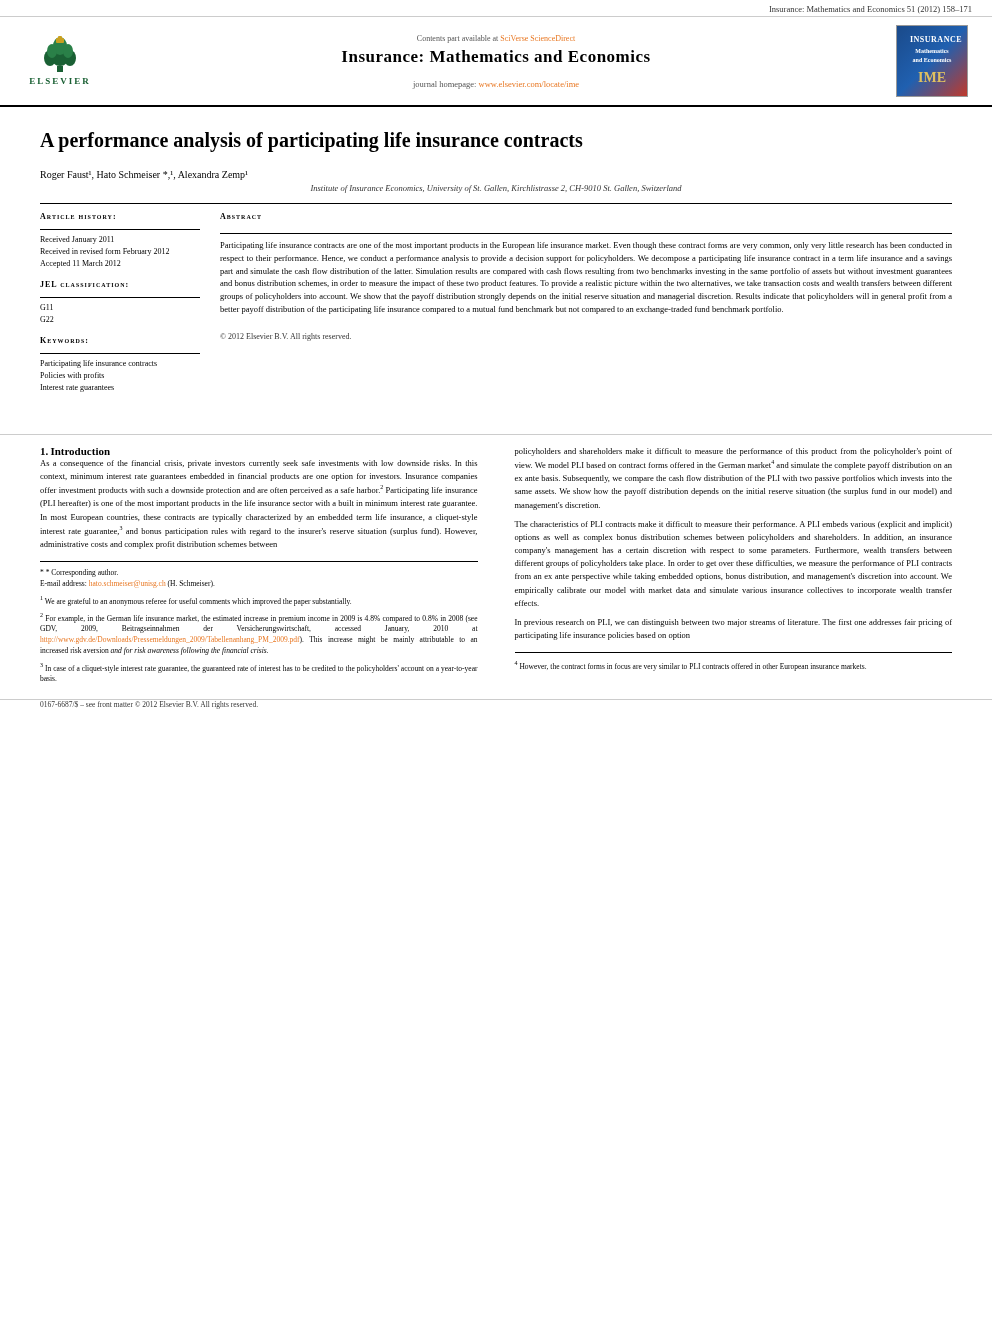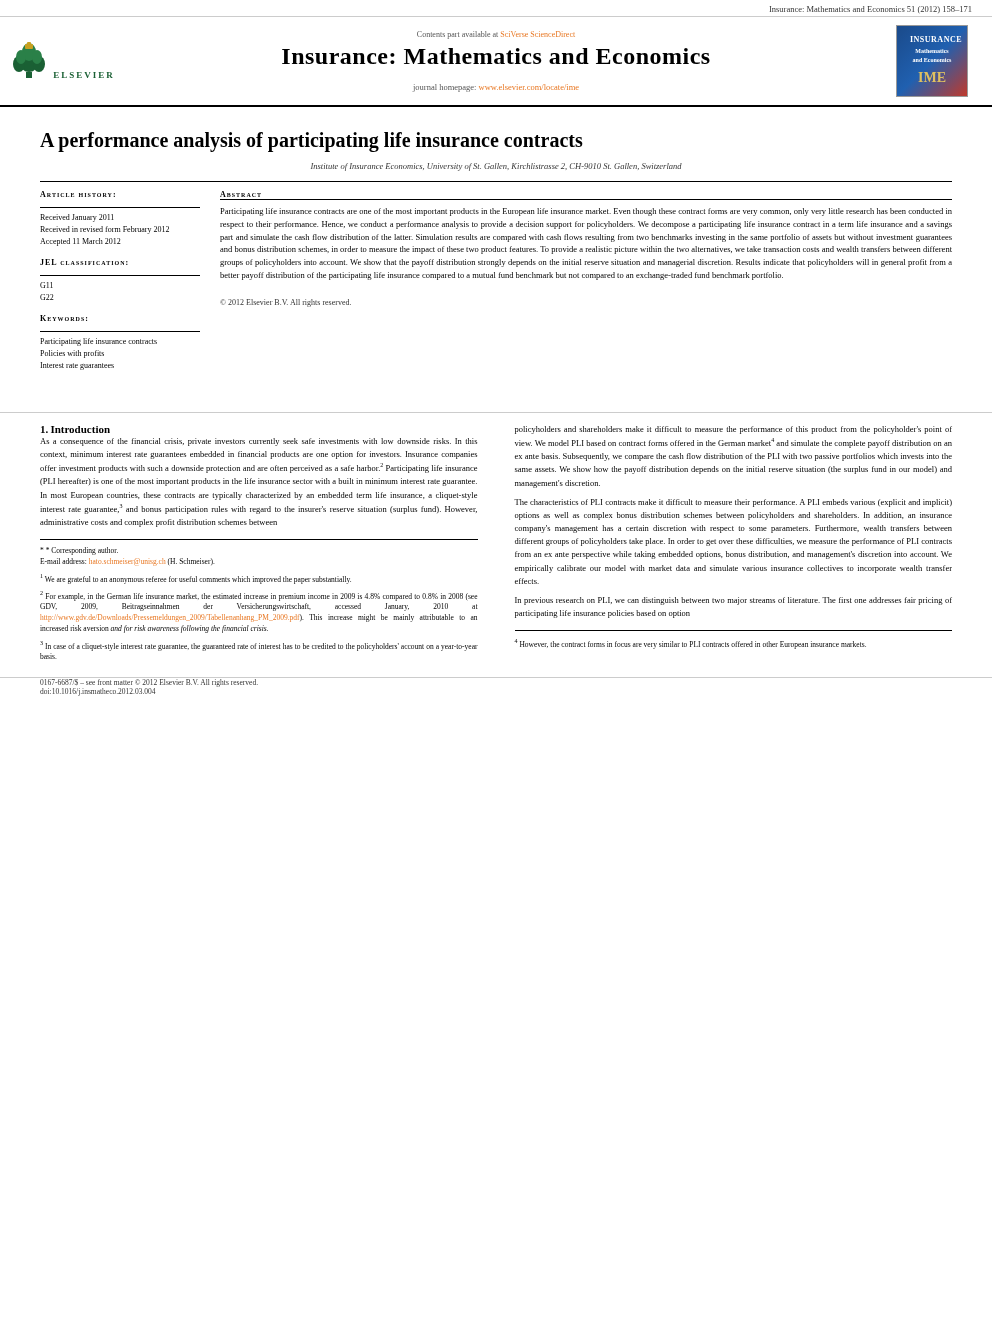--- a/index.html
+++ b/index.html
@@ -45,21 +45,21 @@
       color: #555;
       margin-bottom: 4px;
     }
 
     .sciverse-link {
       color: #e87722;
       text-decoration: none;
     }
 
     .journal-title-main {
-      font-size: 24px;
+      font-size: 17px;
       font-weight: bold;
       color: #000;
       letter-spacing: 0.5px;
       margin-bottom: 12px;
     }
 
     .journal-homepage {
       font-size: 8.5px;
       color: #555;
     }
@@ -91,21 +91,21 @@
     }
 
     .paper-content {
       padding: 10px 40px 20px 40px;
     }
 
     .paper-title {
       font-size: 20px;
       font-weight: bold;
       color: #000;
-      margin-bottom: 8px;
+      margin-bottom: 16px;
       margin-top: 10px;
       line-height: 1.3;
     }
 
     .authors {
       font-size: 10px;
       margin-bottom: 3px;
     }
 
     .affiliation {
@@ -151,21 +151,21 @@
 
     .abstract-section {
       flex: 1;
     }
 
     .abstract-label {
       font-variant: small-caps;
       font-size: 8px;
       letter-spacing: 1px;
       border-bottom: 1px solid #000;
-      padding-bottom: 0;
+      padding-bottom: 12px;
       margin-bottom: 5px;
       font-weight: bold;
     }
 
     .abstract-text {
       font-size: 8.5px;
       line-height: 1.5;
       text-align: justify;
     }
 
@@ -257,22 +257,22 @@
     }
 
     .orange-link {
       color: #e87722;
       text-decoration: none;
     }
 
     
     .elsevier-logo-container {
       display: flex;
-      flex-direction: row;
-      align-items: flex-end;
+      flex-direction: column;
+      align-items: center;
     }
 
     .tree-logo {
       width: 48px;
       height: 38px;
     }
 
     .elsevier-text-logo {
       font-size: 9px;
       font-weight: bold;
@@ -327,20 +327,23 @@
         <div style="font-size:6px;">Mathematics</div>
         <div style="font-size:6px;">and Economics</div>
         <div style="margin-top:4px; font-size:14px; font-weight:bold; color:#e0c060;">IME</div>
       </div>
     </div>
   </div>
 </div>
 
 <div class="paper-content">
   <div class="paper-title">A performance analysis of participating life insurance contracts</div>
+  <div class="authors">
+    <span>Roger Faust¹, Hato Schmeiser *,¹, Alexandra Zemp¹</span>
+  </div>
   <div class="affiliation">Institute of Insurance Economics, University of St. Gallen, Kirchlistrasse 2, CH-9010 St. Gallen, Switzerland</div>
 
   <div class="article-body">
     <div class="article-info">
       <div class="article-info-section">
         <div class="info-label">
           <span>Article history:</span>
         </div>
         <div class="info-content">
           <div>Received January 2011</div>
@@ -425,14 +428,13 @@
     <div class="footnote-section">
       <div class="footnote-item">
         <sup>4</sup> However, the contract forms in focus are very similar to PLI contracts offered in other European insurance markets.
       </div>
     </div>
   </div>
 </div>
 
 <div class="page-bottom">
   <div>0167-6687/$ – see front matter © 2012 Elsevier B.V. All rights reserved.</div>
-  <div>doi:10.1016/j.insmatheco.2012.03.004</div>
 </div>
 
 </body></html>

